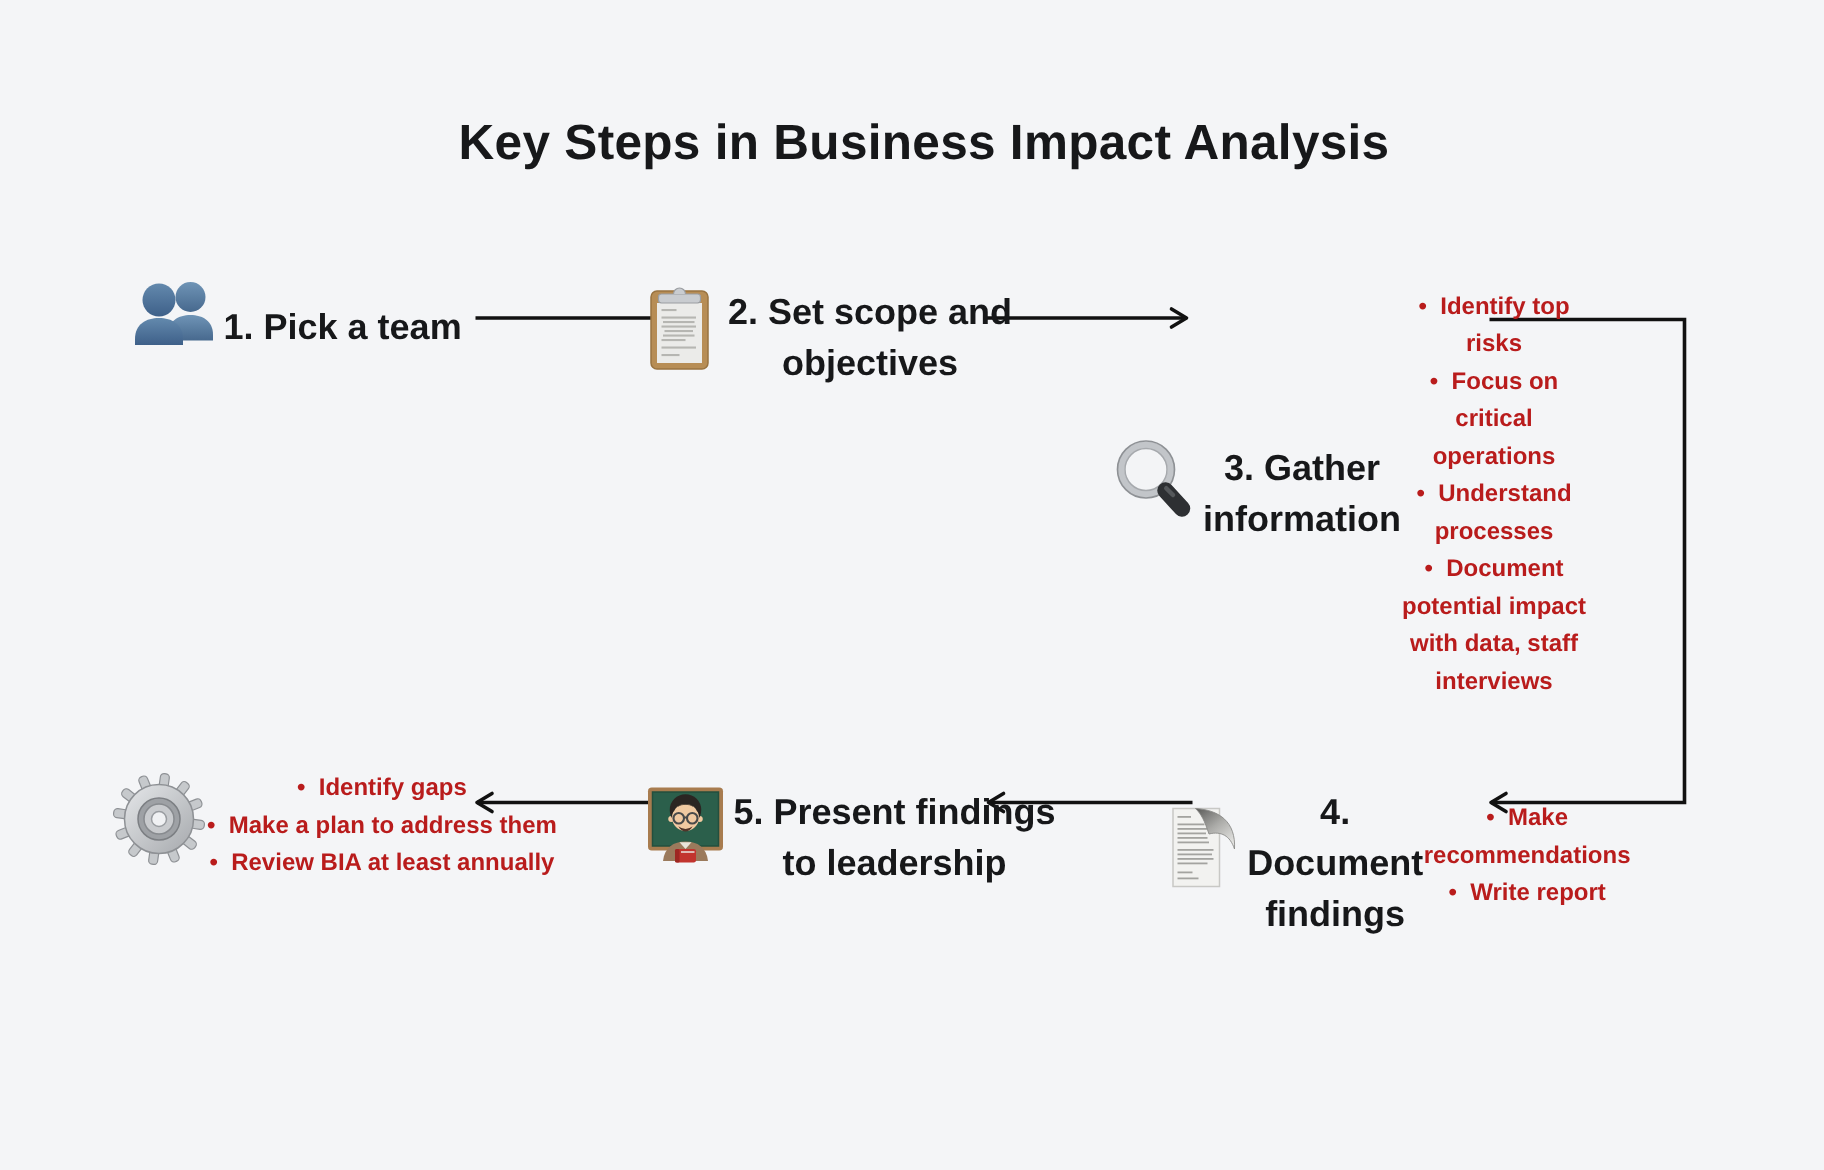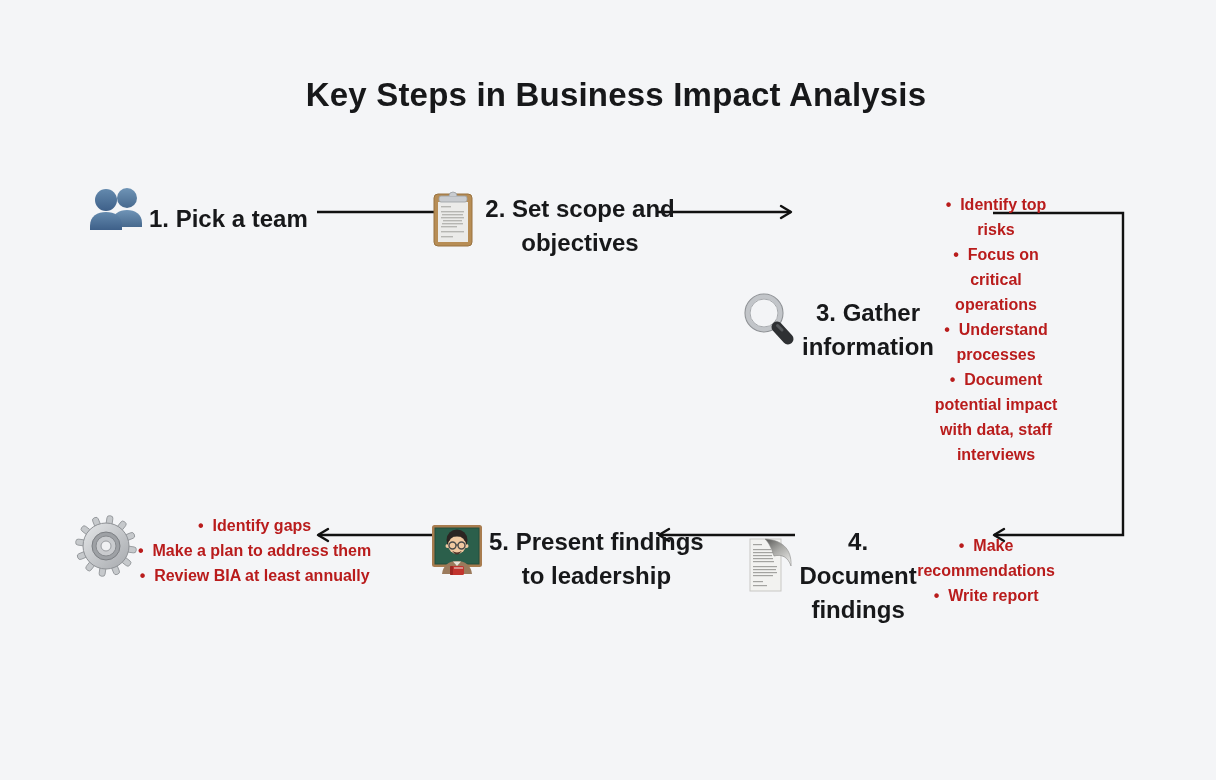--- a/index.html
+++ b/index.html
@@ -112,21 +112,21 @@
     <div class="label">3. Gather information</div>
     <div class="bullets">
       <div class="bullet"><span>Identify top risks</span></div>
       <div class="bullet"><span>Focus on critical operations</span></div>
       <div class="bullet"><span>Understand processes</span></div>
       <div class="bullet"><span>Document potential impact
 with data, staff interviews</span></div>
     </div>
   </div>
 
-  <div class="step row2" style="left:735px; top:503px; width:320px;">
+  <div class="step row2" style="left:767px; top:503px; width:320px;">
     <div class="icon">
       <svg width="64" height="64" viewBox="0 0 64 64">
         <defs>
           <linearGradient id="gCurl" x1="0" y1="0" x2="0.75" y2="1">
             <stop offset="0" stop-color="#59595七"></stop>
             <stop offset="0" stop-color="#595957"></stop>
             <stop offset="0.5" stop-color="#a9a9a6"></stop>
             <stop offset="1" stop-color="#e4e4e2"></stop>
           </linearGradient>
         </defs>

